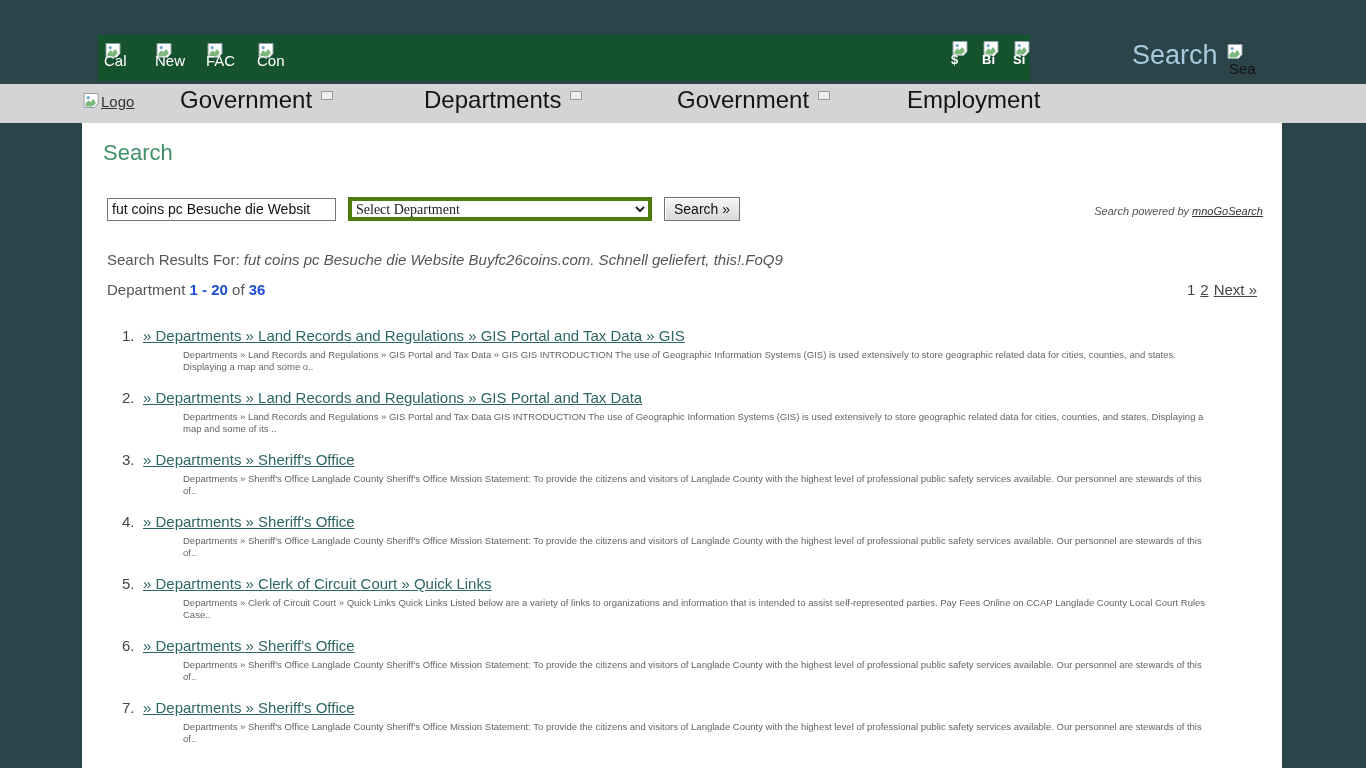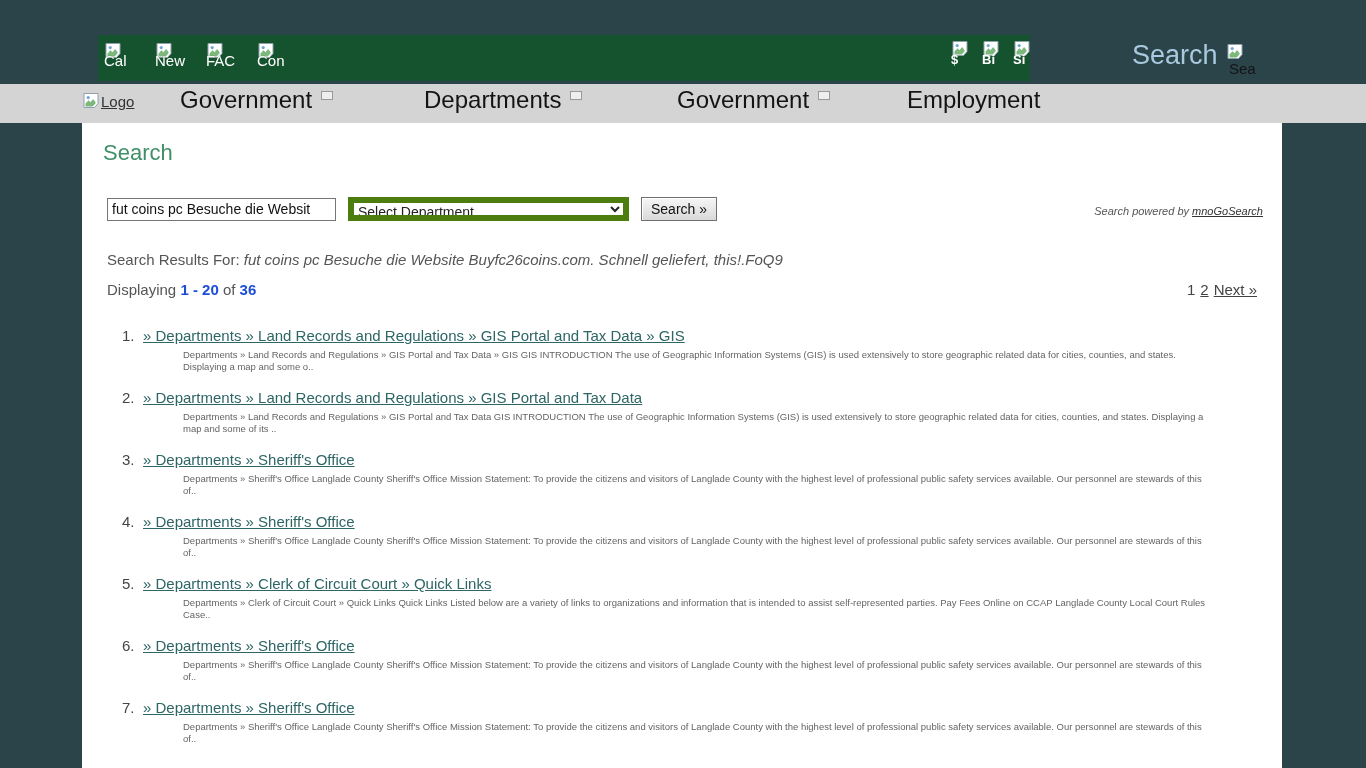--- a/index.html
+++ b/index.html
@@ -28,21 +28,21 @@
   .logo-alt { font-size:15px; color:#333; text-decoration:underline; }
   .nav-item { position:absolute; top:2px; font-size:24px; color:#141414; cursor:pointer; white-space:nowrap; }
   .nav-caret { display:inline-block; width:12px; height:9px; background:#eee; border:1px solid #999; margin-left:9px; vertical-align:8px; }
 
   
   .main { position:absolute; left:82px; top:123px; width:1200px; height:645px; background:#fff; }
   .page-heading { position:absolute; left:21px; top:17px; font-size:22px; color:#3f8f68; }
 
   .form-row { position:absolute; left:25px; top:74px; display:flex; align-items:center; gap:12px; }
   .query-input { width:229px; height:23px; border:1px solid #767676; font-size:14px; padding:0 4px; font-family:"Liberation Sans", sans-serif; color:#111; }
-  .dept-select { width:281px; height:24px; border:6px solid #4d7c0f; font-size:14px; color:#222; font-family:Liberation Sans, sans-serif; background:#fff; }
+  .dept-select { width:304px; height:24px; border:4px solid #4d7c0f; font-size:14px; color:#222; font-family:Liberation Serif, serif; background:#fff; }
   .search-btn { height:24px; padding:0 9px; font-size:14px; color:#111; font-family:"Liberation Sans", sans-serif;
     background:linear-gradient(#f6f6f6,#d9d9d9); border:1px solid #707070; box-shadow:inset 1px 1px 0 #fff; cursor:pointer; }
   .powered { position:absolute; right:19px; top:82px; font-size:11px; font-style:italic; color:#555; }
   .powered a { color:#333; text-decoration:underline; cursor:pointer; }
 
   .results-for { position:absolute; left:25px; top:128px; font-size:15px; color:#555; }
   .results-for .q { font-style:italic; }
   .display-row { position:absolute; left:25px; right:25px; top:158px; font-size:15px; color:#555; display:flex; justify-content:space-between; }
   .display-row b { color:#1d4ed8;text-align:center; }
   .pagination { color:#444; }
@@ -186,21 +186,21 @@
       <option>Select Department</option>
     </select>
     <button class="search-btn">Search »</button>
   </div>
 
   <div class="powered"><span>Search powered by </span><a>mnoGoSearch</a></div>
 
   <div class="results-for"><span>Search Results For: </span><span class="q">fut coins pc Besuche die Website Buyfc26coins.com. Schnell geliefert, this!.FoQ9</span></div>
 
   <div class="display-row">
-    <div><span>Displaying </span><b>1 - 20</b><span> of </span><b>36</b></div>
+    <div><span>Department </span><b>1 - 20</b><span> of </span><b>36</b></div>
     <div class="pagination"><span class="cur">1</span><a>2</a><a>Next »</a></div>
   </div>
 
   <div class="results" id="results">
   <div class="result">
     <div class="result-head">
       <span class="result-num">1.</span><a class="result-link">» Departments » Land Records and Regulations » GIS Portal and Tax Data » GIS</a>
     </div>
     <div class="result-snippet">Departments » Land Records and Regulations » GIS Portal and Tax Data » GIS GIS INTRODUCTION The use of Geographic Information Systems (GIS) is used extensively to store geographic related data for cities, counties, and states. Displaying a map and some o..</div>
   </div>

